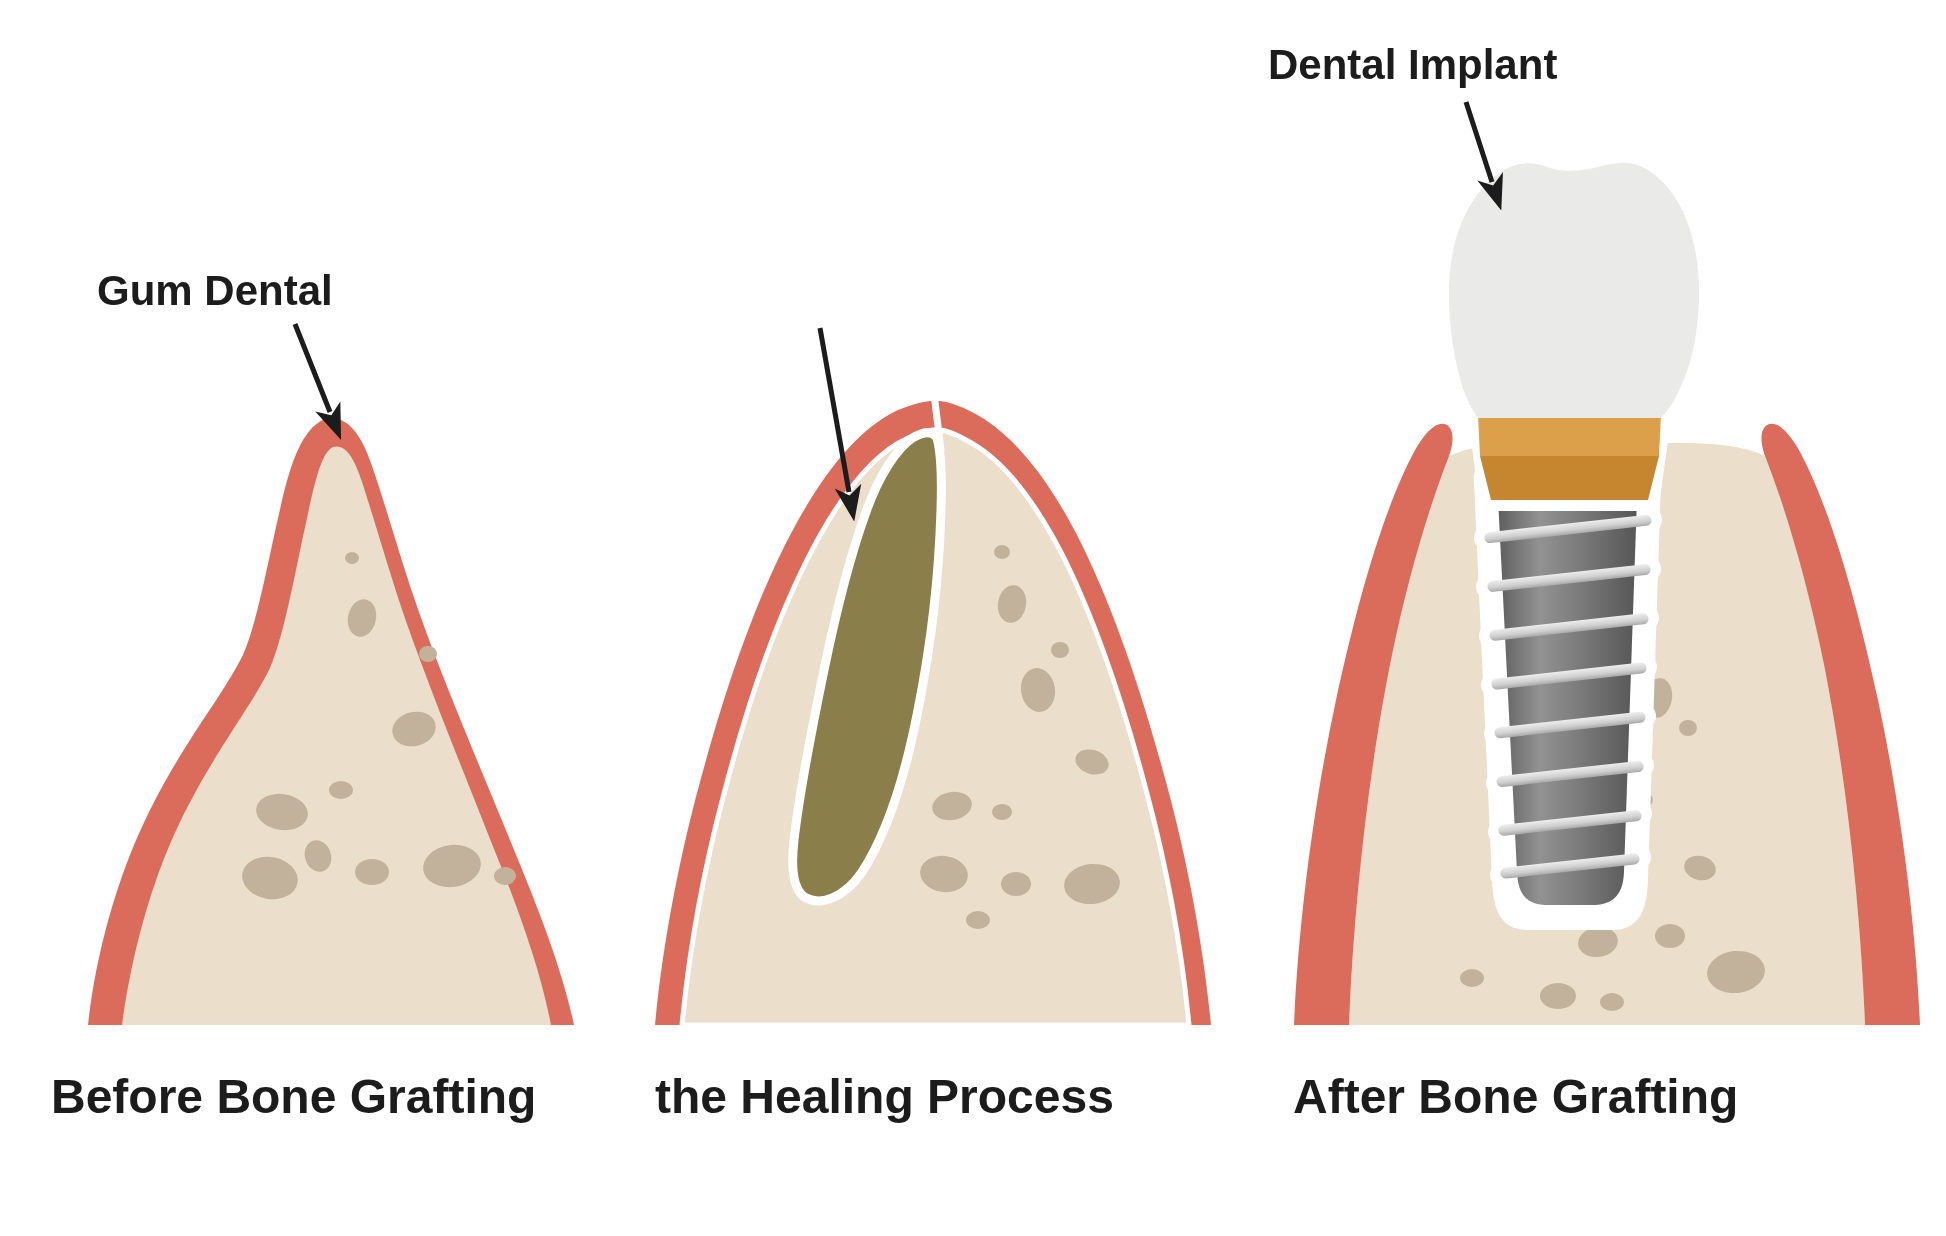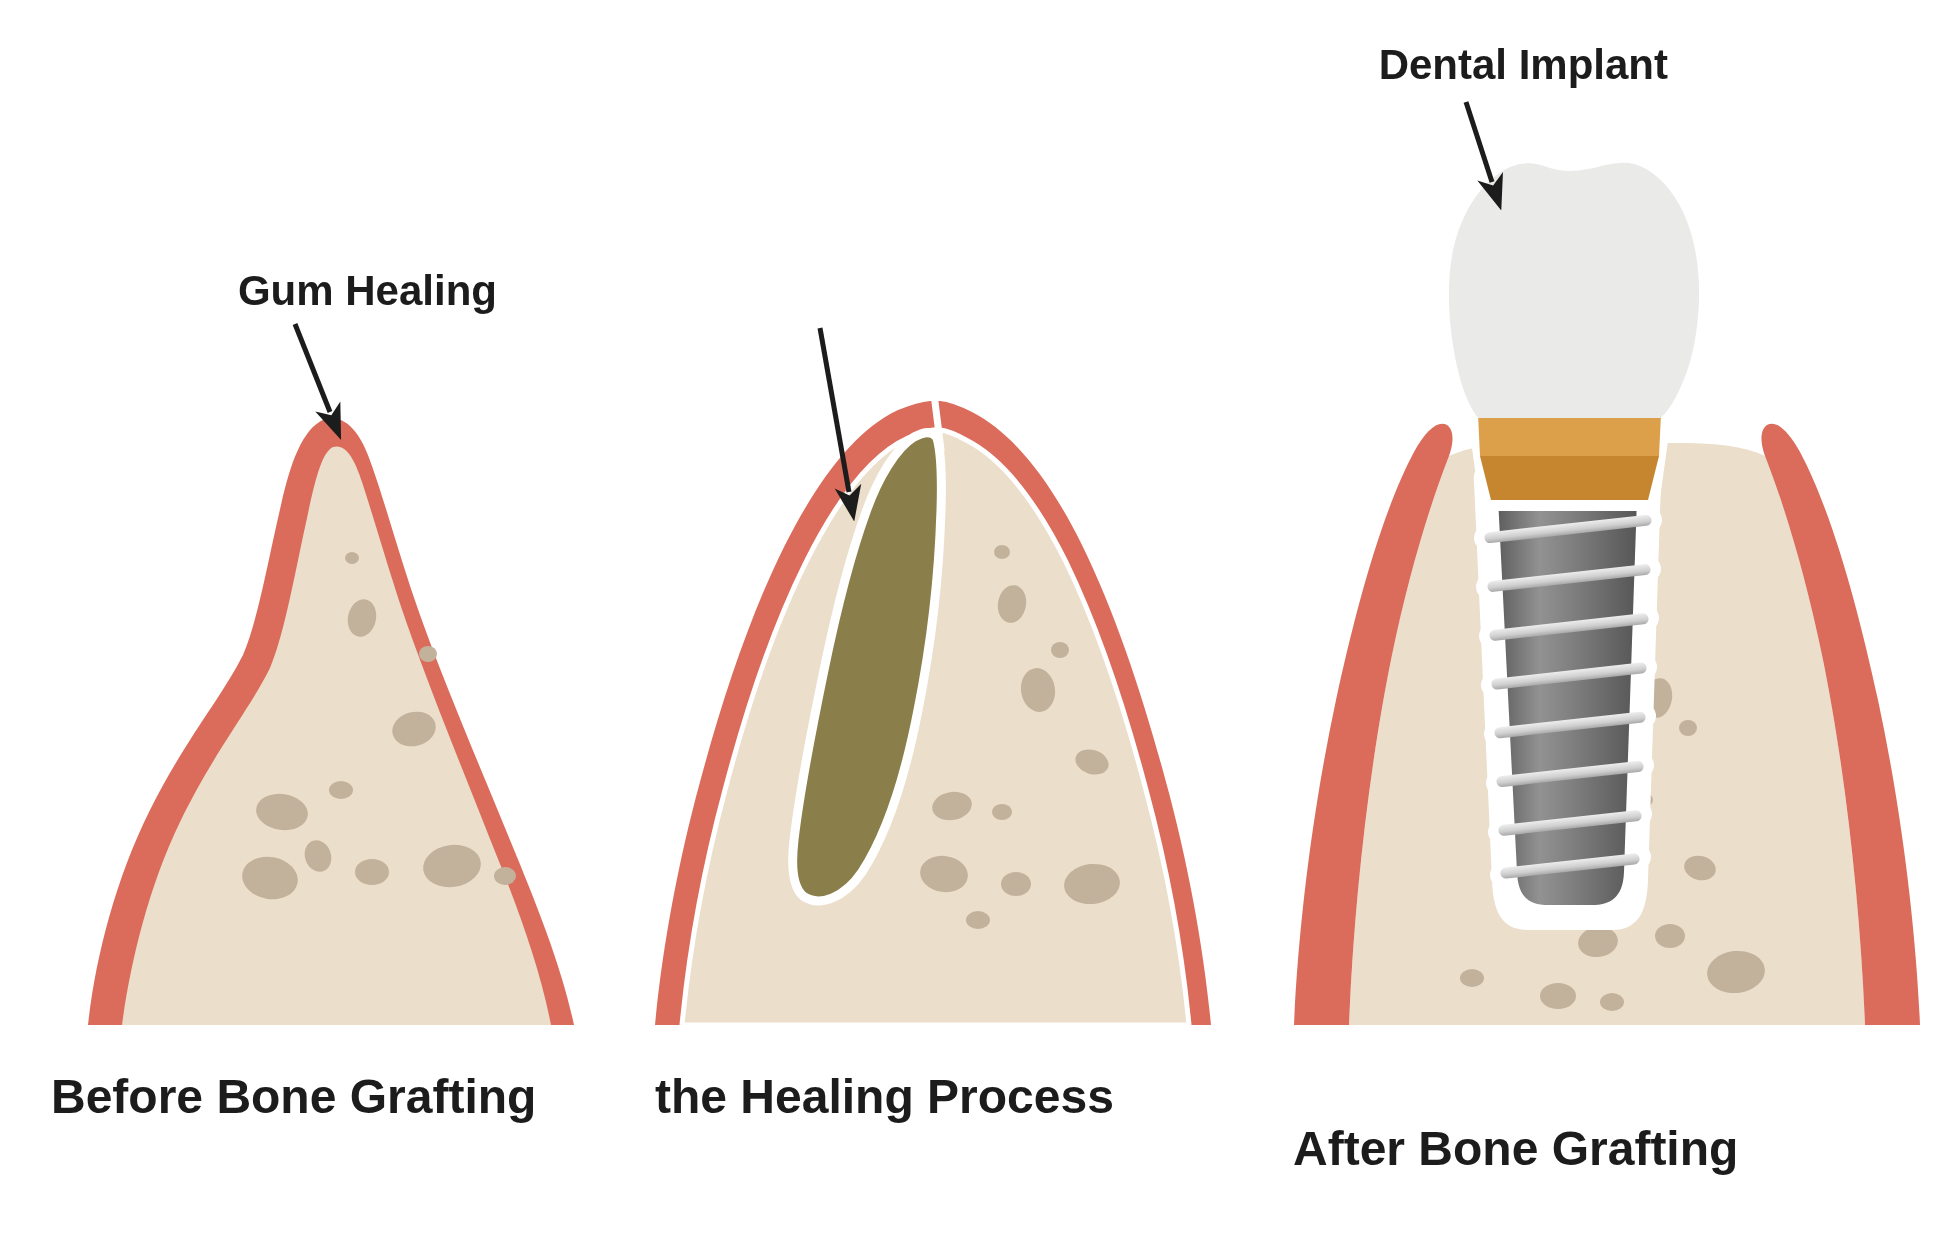--- a/index.html
+++ b/index.html
@@ -21,21 +21,21 @@
   .white{fill:var(--separator,#fff);}
   .white-stroke{stroke:var(--separator,#fff);stroke-width:7;stroke-linecap:round;fill:none;}
   .abut-outline{fill:var(--separator,#fff);stroke:var(--separator,#fff);stroke-width:12;stroke-linejoin:round;}
   .abut-light{fill:var(--abutment_light,#DCA04B);}
   .abut-dark{fill:var(--abutment_dark,#C5862F);}
   .crown{fill:var(--crown,#EAEAE9);}
   .arrow-line{stroke:var(--arrow,#1C1C1C);stroke-width:5;fill:none;}
   .arrow-head{fill:var(--arrow,#1C1C1C);}
 
   .label{
-    position:absolute;text-align:right;color:var(--text,#1C1C1C);
+    position:absolute;text-align:left;color:var(--text,#1C1C1C);
     font-weight:bold;font-size:42px;letter-spacing:0px;line-height:1.1;
   }
   .caption{
     position:absolute;text-align:left;color:var(--text,#1C1C1C);
     font-weight:bold;font-size:48px;line-height:58px;
   }
 </style>
 </head>
 <body>
 
@@ -262,28 +262,28 @@
         C 1652 169 1668 184 1680 206
         C 1694 232 1700 266 1699 300
         C 1698 332 1692 362 1682 384
         C 1675 400 1668 412 1660 418
         Z"></path>
 
       <path class="arrow-line" marker-end="url(#ah)" d="M 1466 102 L 1492 182"></path>
     </g>
   </svg>
 
-  <div class="label" style="left:97px;top:268px;width:400px;">Gum Healing</div>
+  <div class="label" style="left:97px;top:268px;width:400px;">Gum Dental</div>
 
 
   <div class="label" style="left:1268px;top:42px;width:400px;">Dental Implant</div>
 
   <div class="caption" style="left:51px;top:1068px;width:500px;">Before Bone Grafting</div>
 
   <div class="caption" style="left:655px;top:1068px;width:500px;">
     <div>the Healing Process</div>
   </div>
 
-  <div class="caption" style="left:1293px;top:1120px;width:500px;">
+  <div class="caption" style="left:1293px;top:1068px;width:500px;">
     <div>After Bone Grafting</div>
   </div>
 
 </div>
 
 </body></html>

